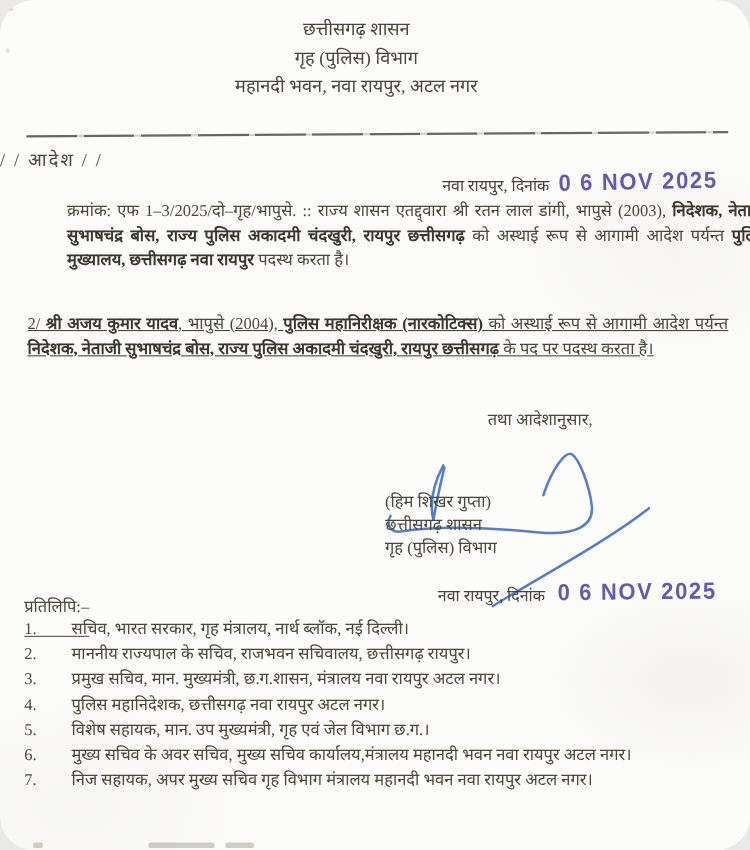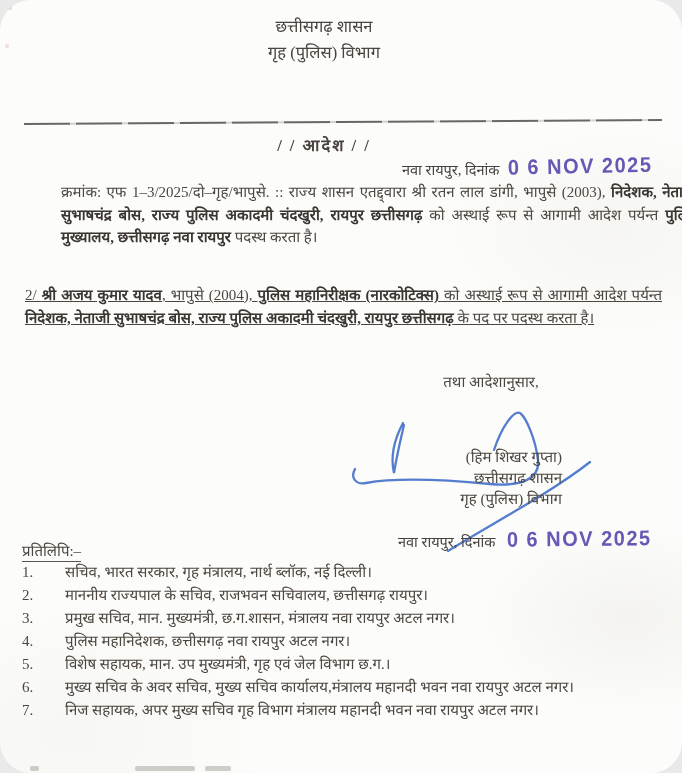--- a/index.html
+++ b/index.html
@@ -13,42 +13,42 @@
       #fcfcfa;
     font-family:"Liberation Serif","DejaVu Serif",serif;
     color:#46413c;
     border-radius:31px;
   }
   .hdr{position:absolute;top:14px;left:0;width:648px;text-align:center;
        font-size:16.5px;line-height:26px;color:#4a443f;}
   .rule{position:absolute;top:121px;left:24px;width:638px;height:2px;
         background:repeating-linear-gradient(90deg,#6a6661 0 46px,rgba(106,102,97,.28) 46px 52px);
         transform:rotate(-0.35deg);}
-  .order-title{position:absolute;top:133px;left:0;width:648px;text-align:center;
-        font-size:16.5px;letter-spacing:2px;color:#4a443f;font-weight:bold;}
+  .order-title{position:absolute;top:133px;left:0;width:648px;
+        font-size:16.5px;letter-spacing:2px;color:#4a443f;}
   .dateline{position:absolute;top:157px;left:402px;display:flex;align-items:baseline;gap:9px;white-space:nowrap;}
   .dateline .pl{font-size:14.5px;}
   .stamp{font-family:"Liberation Sans","DejaVu Sans",sans-serif;font-weight:700;
         font-size:20px;color:#5b4cb0;letter-spacing:1.5px;white-space:nowrap;
         transform:rotate(-1.2deg) scaleY(1.06);transform-origin:left bottom;opacity:.93;}
   .para{position:absolute;left:25px;width:637px;font-size:15px;line-height:22.5px;
         text-align:justify;color:#4c463f;}
   .para b{color:#3b3631;font-weight:700;}
   #para1{top:181px;margin-left:36px;}
   #para2{top:284px;text-decoration:underline;}
   .authority{position:absolute;top:371px;left:330px;width:322px;text-align:center;
         font-size:15px;line-height:22px;color:#4c463f;}
   .sig-svg{position:absolute;top:398px;left:330px;width:340px;height:162px;pointer-events:none;}
-  .signame{position:absolute;top:447px;left:350px;width:212px;text-align:right;
+  .signame{position:absolute;top:447px;left:350px;width:212px;text-align:left;
         font-size:15px;line-height:21px;color:#4c463f;}
   .sigdate{position:absolute;top:529px;left:398px;display:flex;align-items:baseline;gap:12px;white-space:nowrap;}
   .sigdate .pl{font-size:14.5px;}
   .pn{position:absolute;top:518px;left:22px;font-size:15px;color:#4c463f;}
   .copylabel{position:absolute;top:540px;left:22px;font-size:15px;color:#4c463f;
-        border-bottom:1px solid #5a554f;padding-bottom:1px;}
+        border-bottom:1px solid #5a554f;padding-bottom:17px;}
   .copylist{position:absolute;top:561px;left:22px;width:632px;font-size:15px;color:#4c463f;}
   .copy-row{display:flex;line-height:23px;}
   .copy-row .no{width:43px;flex:0 0 43px;}
   .copy-row .tx{flex:1;padding-right:30px;}
   
   .cutoff{position:absolute;top:766px;left:30px;width:400px;height:7px;opacity:.45;}
   .cutoff i{position:absolute;top:0;height:5px;background:#9a958e;border-radius:2px;}
   .cutoff i:nth-child(1){left:0;width:9px;}
   .cutoff i:nth-child(2){left:105px;width:60px;}
   .cutoff i:nth-child(3){left:175px;width:26px;}
@@ -61,20 +61,21 @@
 <body>
 
 <div class="page">
 
   <span class="speck sp1"></span>
   <span class="speck sp2"></span>
 
   <div class="hdr">
     <div>छत्तीसगढ़ शासन</div>
     <div>गृह (पुलिस) विभाग</div>
+    <div>महानदी भवन, नवा रायपुर, अटल नगर</div>
   </div>
 
   <div class="rule"></div>
 
   <div class="order-title">/ / आदेश / /</div>
 
   <div class="dateline">
     <span class="pl">नवा रायपुर, दिनांक</span>
     <span class="stamp">0 6 NOV 2025</span>
   </div>

